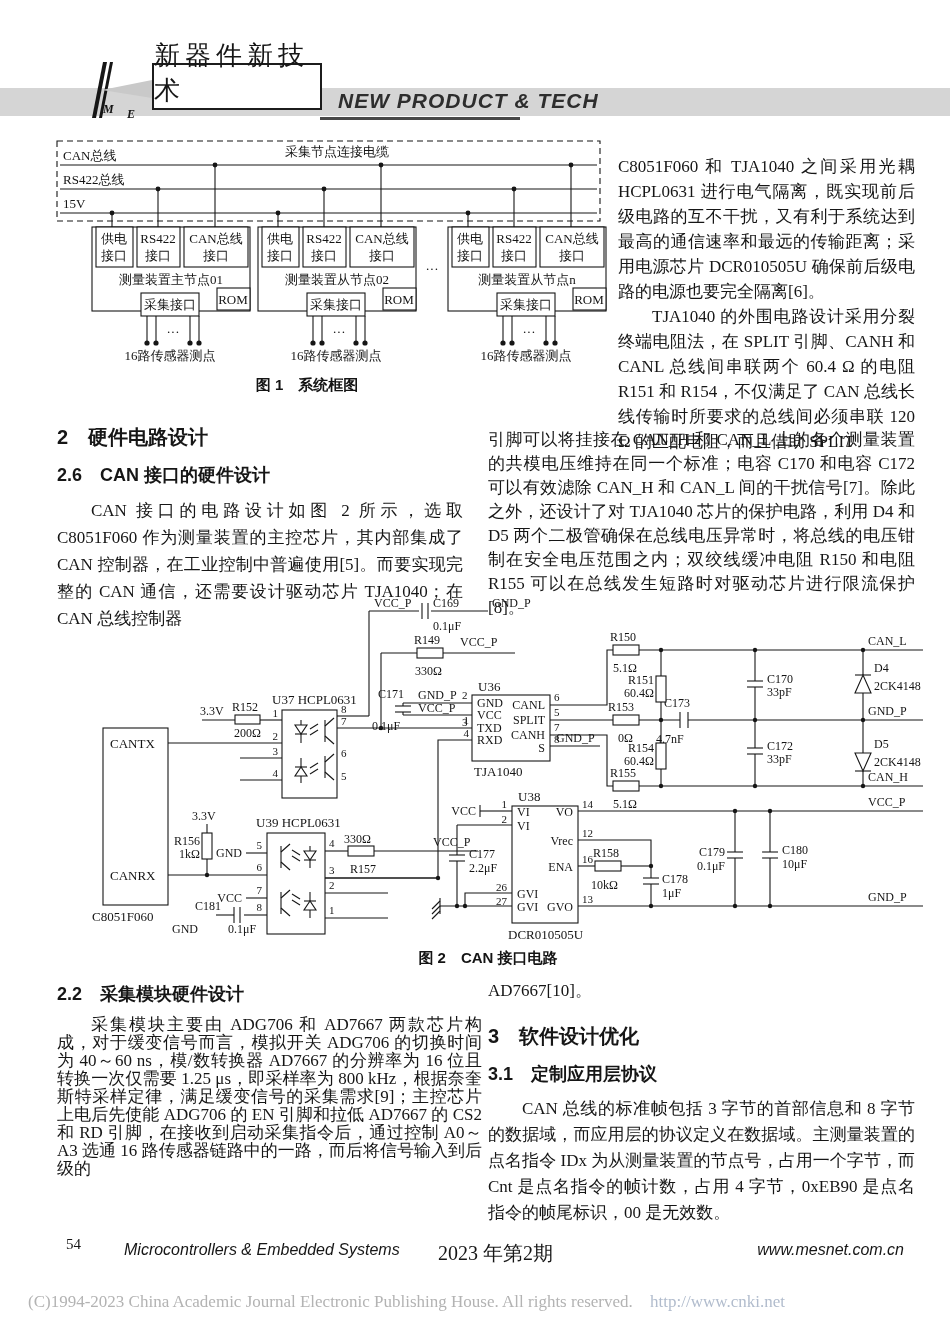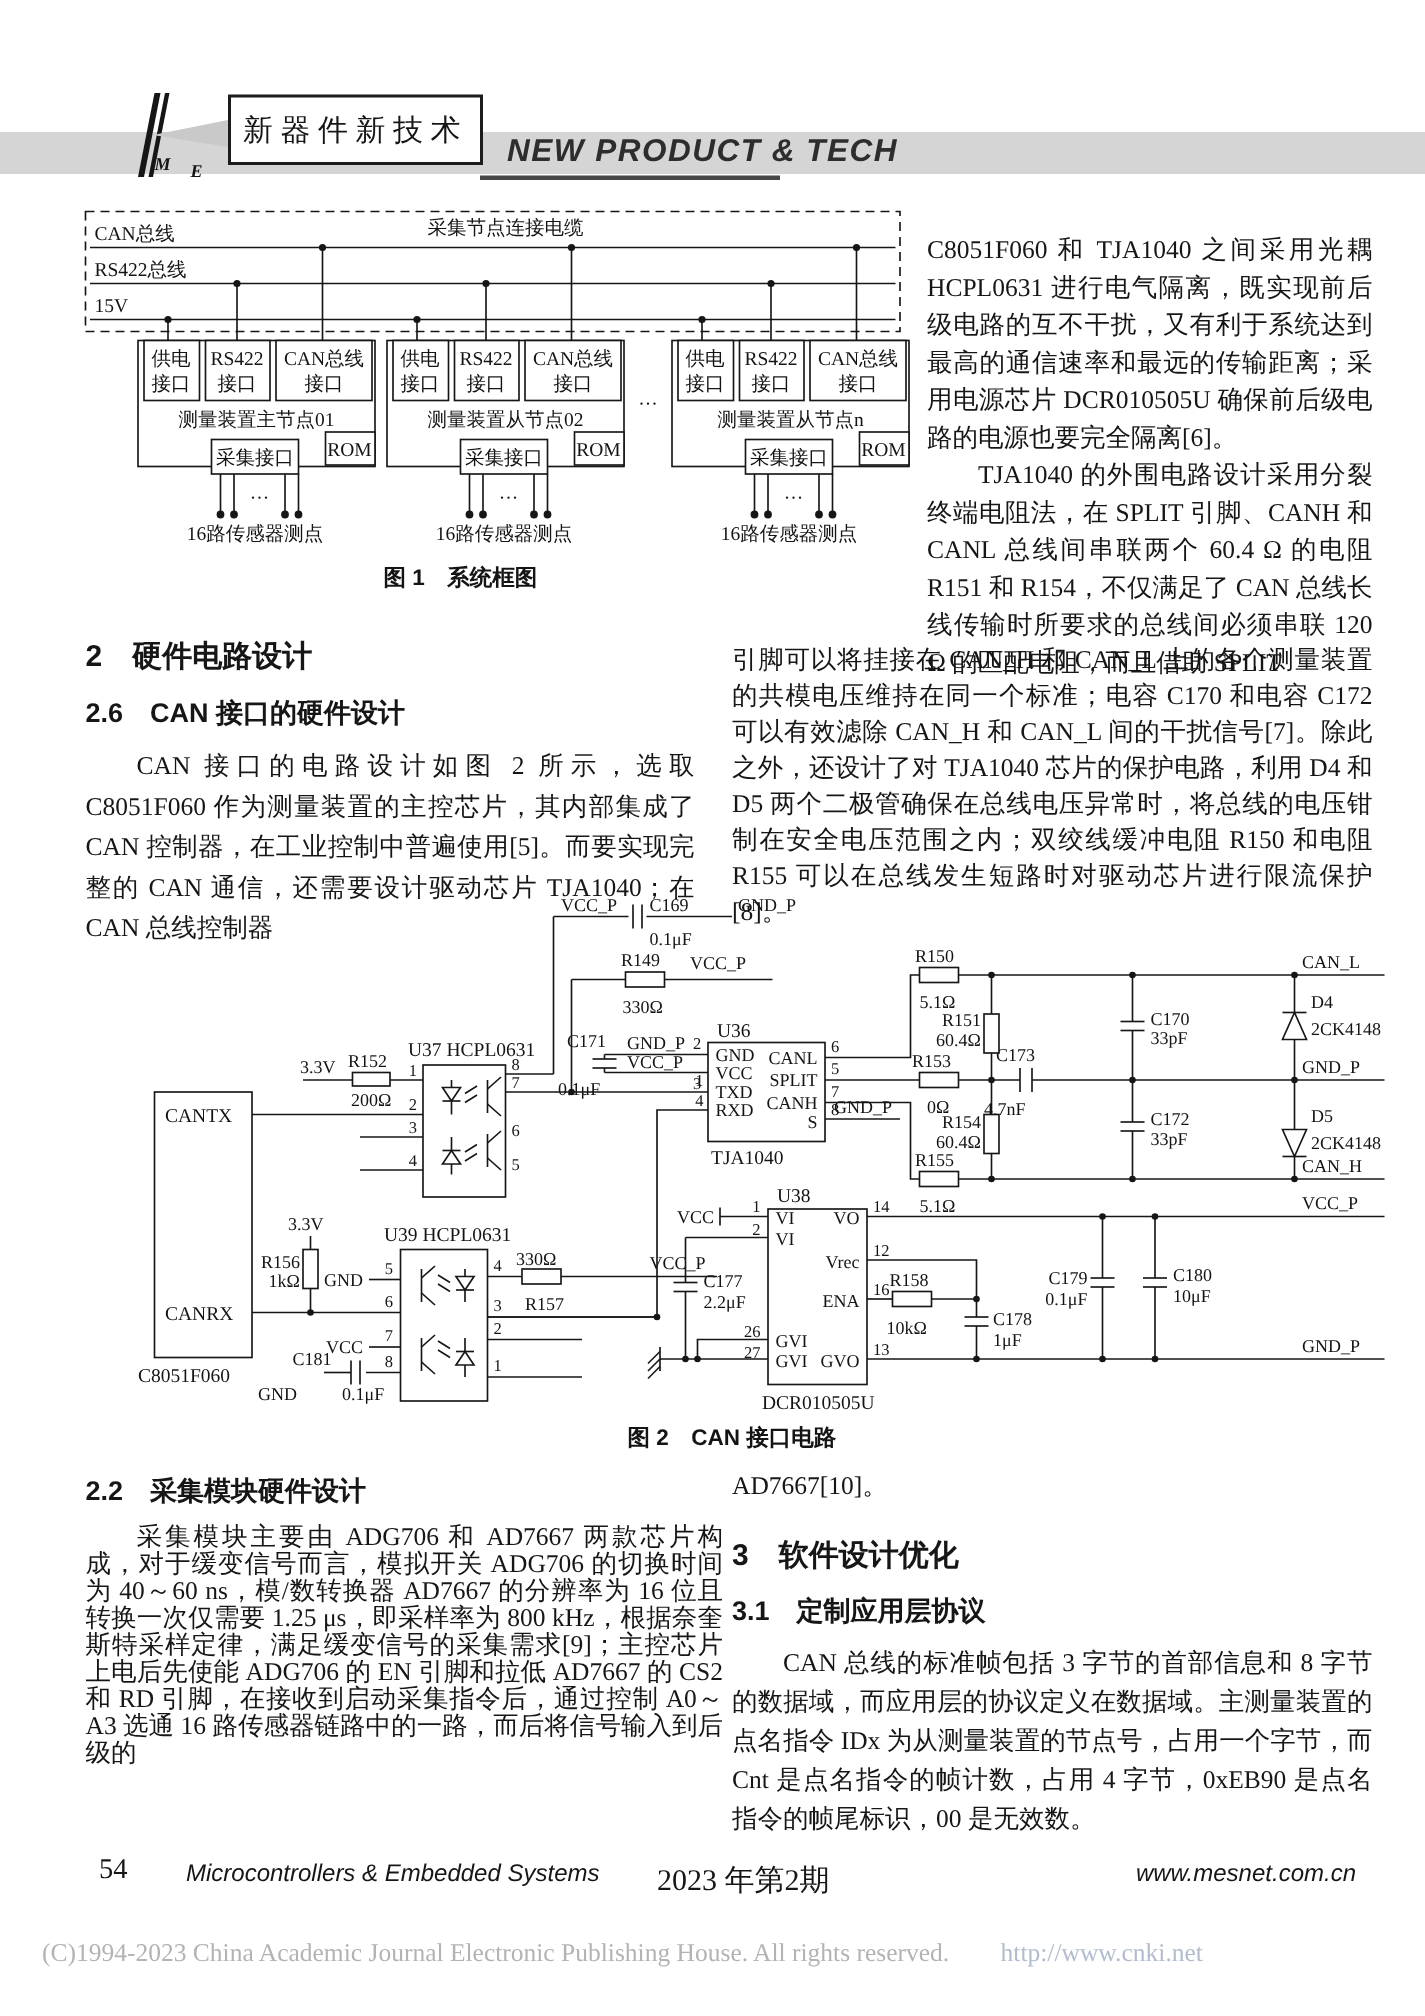--- a/index.html
+++ b/index.html
@@ -2,33 +2,33 @@
 <html><head>
 <meta charset="utf-8">
 <style>
   html,body{margin:0;padding:0;background:#888;}
   .page{position:relative;width:950px;height:1344px;background:#ffffff;overflow:hidden;
         font-family:"Liberation Serif","DejaVu Serif",serif;color:#161616;}
   .abs{position:absolute;}
   
   .band{position:absolute;left:0;top:88px;width:950px;height:28px;background:#d5d5d5;}
   .titlebox{position:absolute;left:152px;top:63px;width:166px;height:43px;background:#fff;
-            border:2px solid #1c1c1c;display:flex;align-items:center;justify-content:center;
-            font-family:"Liberation Sans","DejaVu Sans",sans-serif;font-size:20px;letter-spacing:5px;}
+            border:2px solid #1c1c1c;display:flex;align-items:flex-end;justify-content:center;
+            font-family:"Liberation Sans","DejaVu Sans",sans-serif;font-size:26px;letter-spacing:5px;}
   .subtitle{position:absolute;left:323px;top:89px;font-family:"Liberation Sans","DejaVu Sans",sans-serif;
             font-style:italic;font-weight:bold;font-size:21px;color:#2d2d2d;letter-spacing:1px;padding-left:15px;}
   .subrule{position:absolute;left:320px;top:117px;width:200px;height:3px;background:#474747;}
   
   .para{font-size:17px;line-height:25px;text-align:justify;}
   .ind{text-indent:2em;}
   .h2{font-family:"Liberation Sans","DejaVu Sans",sans-serif;font-weight:bold;font-size:20px;margin:0 0 12px 0;}
   .h3{font-family:"Liberation Sans","DejaVu Sans",sans-serif;font-weight:bold;font-size:18px;margin:0 0 10px 0;}
   .colL{line-height:27px;}
   
-  .pageno{position:absolute;left:66px;top:1236px;font-size:19px;}
+  .pageno{position:absolute;left:66px;top:1236px;font-size:15px;}
   .fjournal{position:absolute;left:124px;top:1241px;font-family:"Liberation Sans","DejaVu Sans",sans-serif;
             font-style:italic;font-size:16px;}
   .fissue{position:absolute;left:438px;top:1240px;font-size:20px;}
   .furl{position:absolute;right:46px;top:1241px;font-family:"Liberation Sans","DejaVu Sans",sans-serif;
         font-style:italic;font-size:16px;}
   .copy{position:absolute;left:28px;top:1292px;width:900px;font-size:17px;color:#b3b3b3;}
   .copy a{color:#b1bccd;text-decoration:none;}
   
   svg text{font-family:"Liberation Serif","DejaVu Serif",serif;font-size:12px;fill:#141414;}
   svg .t11{font-size:11px;} svg .t13{font-size:13px;}
@@ -547,16 +547,16 @@
     <div class="para ind" style="line-height:26px;">CAN 总线的标准帧包括 3 字节的首部信息和 8 字节的数据域，而应用层的协议定义在数据域。主测量装置的点名指令 IDx 为从测量装置的节点号，占用一个字节，而 Cnt 是点名指令的帧计数，占用 4 字节，0xEB90 是点名指令的帧尾标识，00 是无效数。</div>
   </div>
 
   <div class="pageno">54</div>
   <div class="fjournal">Microcontrollers &amp; Embedded Systems</div>
   <div class="fissue">2023 年第2期</div>
   <div class="furl">www.mesnet.com.cn</div>
 
   <div class="copy">
     <span>(C)1994-2023 China Academic Journal Electronic Publishing House. All rights reserved.</span>
-    <a href="#" style="margin-left:30px;">http://www.cnki.net</a>
+    <a href="#" style="margin-left:13px;">http://www.cnki.net</a>
   </div>
 
 </div>
 
 </body></html>

